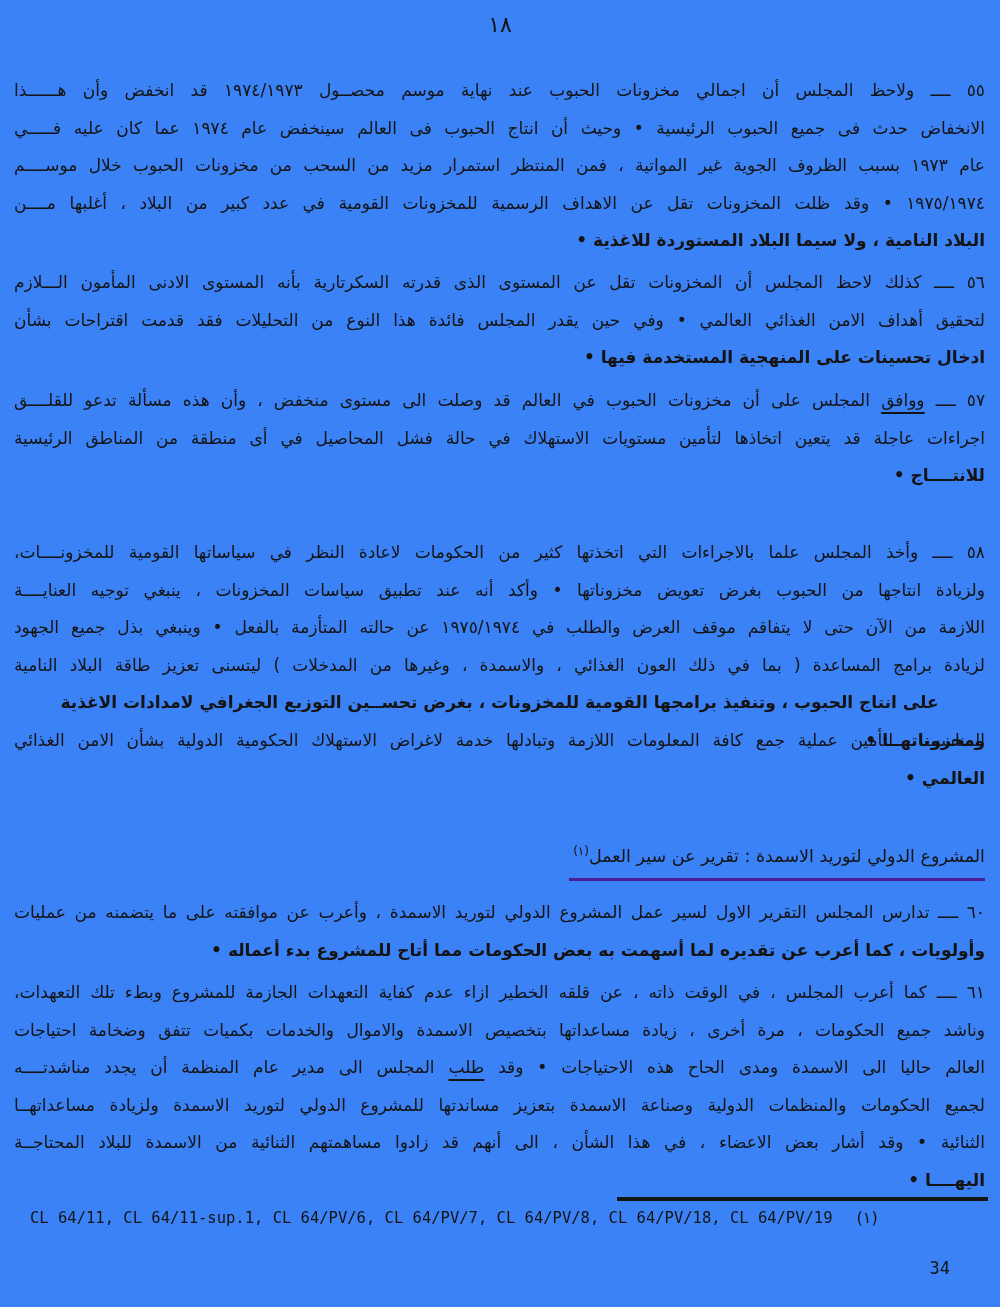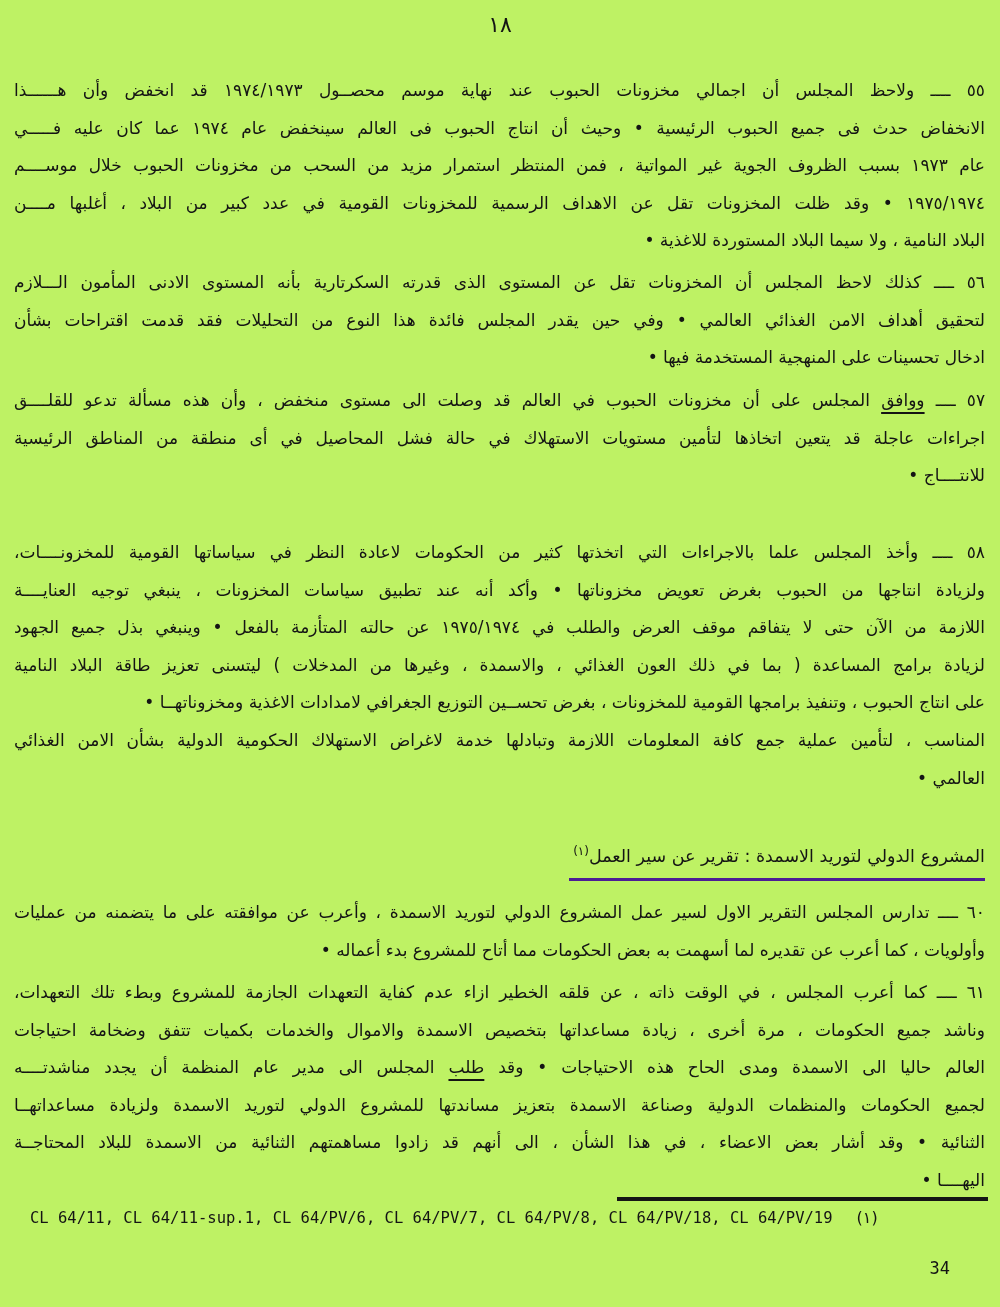--- a/index.html
+++ b/index.html
@@ -1,20 +1,20 @@
 <!DOCTYPE html>
 <html lang="ar"><head>
 <meta charset="utf-8">
 <style>
   html,body{margin:0;padding:0;background:#e8e8e8;}
   .page{
     position:relative;
     width:1000px;height:1307px;
     margin:0 auto;
-    background:#bef264;
+    background:#3b82f6;
     overflow:hidden;
     font-family:"DejaVu Sans",sans-serif;
     color:#141414;
   }
   .top-num{
     position:absolute;top:12px;left:0;right:0;
     text-align:center;
     font-size:22px;letter-spacing:2px;
   }
   .body-text{position:absolute;left:14px;right:15px;top:0;}
@@ -23,20 +23,21 @@
     direction:rtl;
     font-size:17px;
     line-height:37.5px;
     text-align:justify;
     text-align-last:justify;
     white-space:normal;
   }
   .line.last{
     text-align:center;
     text-align-last:right;
+    font-weight:bold;
   }
   .useg{
     text-decoration:underline;
     text-decoration-thickness:1.5px;
     text-underline-offset:6px;
   }
   .heading{
     position:absolute;right:15px;top:838px;
     direction:rtl;
     display:inline-block;

